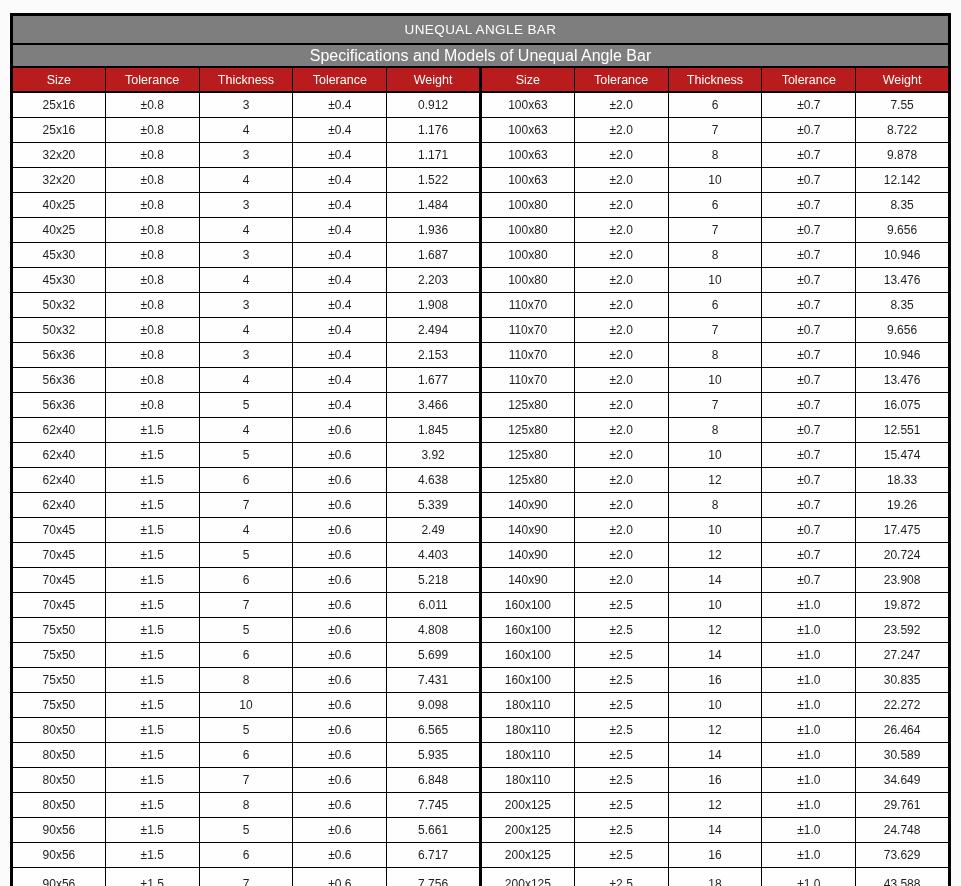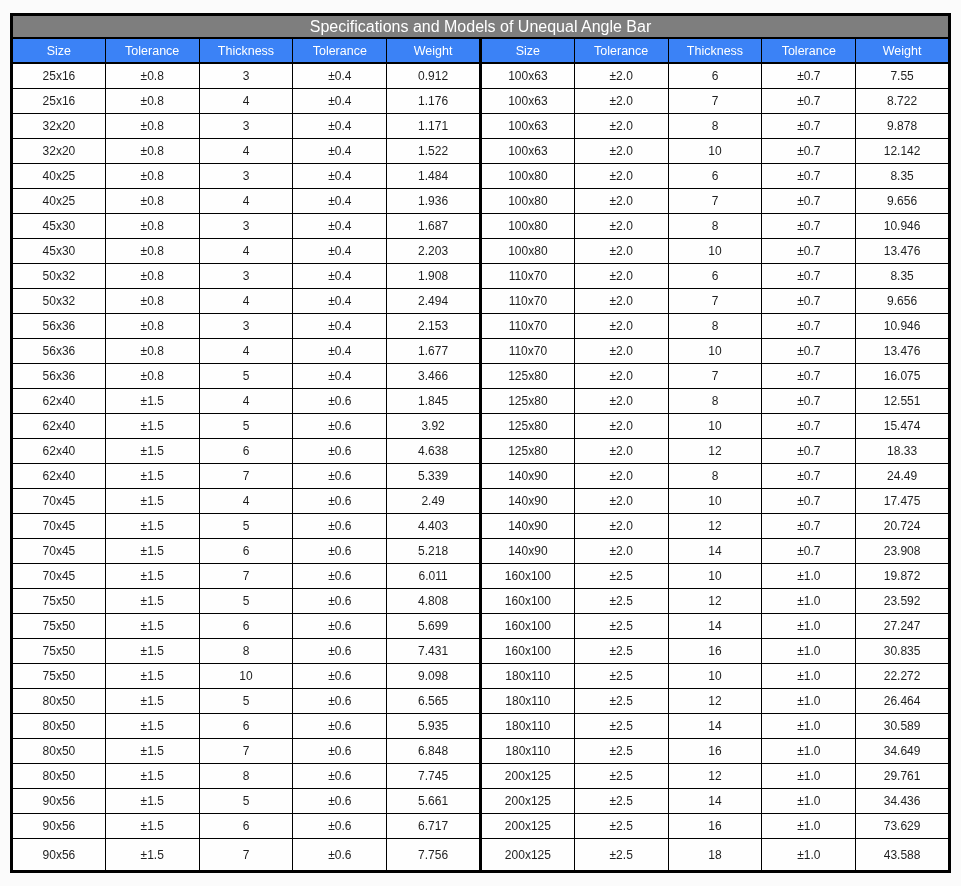--- a/index.html
+++ b/index.html
@@ -39,21 +39,21 @@
     font-size: 13.5px;
     letter-spacing: 0.4px;
     border-bottom: 2px solid #000;
   }
   .subtitle-cell {
     height: 19px;
     font-size: 16px;
     border-bottom: 2px solid #000;
   }
   th.col-head {
-    background: #3b82f6;
+    background: #b91c1c;
     color: #ffffff;
     font-weight: normal;
     font-size: 12.5px;
     height: 21px;
     border: 1px solid #000;
     border-bottom: 2px solid #000;
     overflow: hidden;
     white-space: nowrap;
   }
   td.data {
@@ -80,20 +80,23 @@
         <col>
         <col>
         <col>
         <col>
         <col>
         <col>
         <col>
         <col>
     </colgroup>
     <thead>
+      <tr>
+        <td class="band-cell title-cell" colspan="10">UNEQUAL ANGLE BAR</td>
+      </tr>
       <tr>
         <td class="band-cell subtitle-cell" colspan="10">Specifications and Models of Unequal Angle Bar</td>
       </tr>
       <tr>
         <th class="col-head">Size</th>
         <th class="col-head">Tolerance</th>
         <th class="col-head">Thickness</th>
         <th class="col-head">Tolerance</th>
         <th class="col-head">Weight</th>
         <th class="col-head mid">Size</th>
@@ -299,21 +302,21 @@
         <tr>
           <td class="data">62x40</td>
           <td class="data">±1.5</td>
           <td class="data">7</td>
           <td class="data">±0.6</td>
           <td class="data">5.339</td>
           <td class="data mid">140x90</td>
           <td class="data">±2.0</td>
           <td class="data">8</td>
           <td class="data">±0.7</td>
-          <td class="data">24.49</td>
+          <td class="data">19.26</td>
         </tr>
         <tr>
           <td class="data">70x45</td>
           <td class="data">±1.5</td>
           <td class="data">4</td>
           <td class="data">±0.6</td>
           <td class="data">2.49</td>
           <td class="data mid">140x90</td>
           <td class="data">±2.0</td>
           <td class="data">10</td>
@@ -455,21 +458,21 @@
         <tr>
           <td class="data">90x56</td>
           <td class="data">±1.5</td>
           <td class="data">5</td>
           <td class="data">±0.6</td>
           <td class="data">5.661</td>
           <td class="data mid">200x125</td>
           <td class="data">±2.5</td>
           <td class="data">14</td>
           <td class="data">±1.0</td>
-          <td class="data">34.436</td>
+          <td class="data">24.748</td>
         </tr>
         <tr>
           <td class="data">90x56</td>
           <td class="data">±1.5</td>
           <td class="data">6</td>
           <td class="data">±0.6</td>
           <td class="data">6.717</td>
           <td class="data mid">200x125</td>
           <td class="data">±2.5</td>
           <td class="data">16</td>

